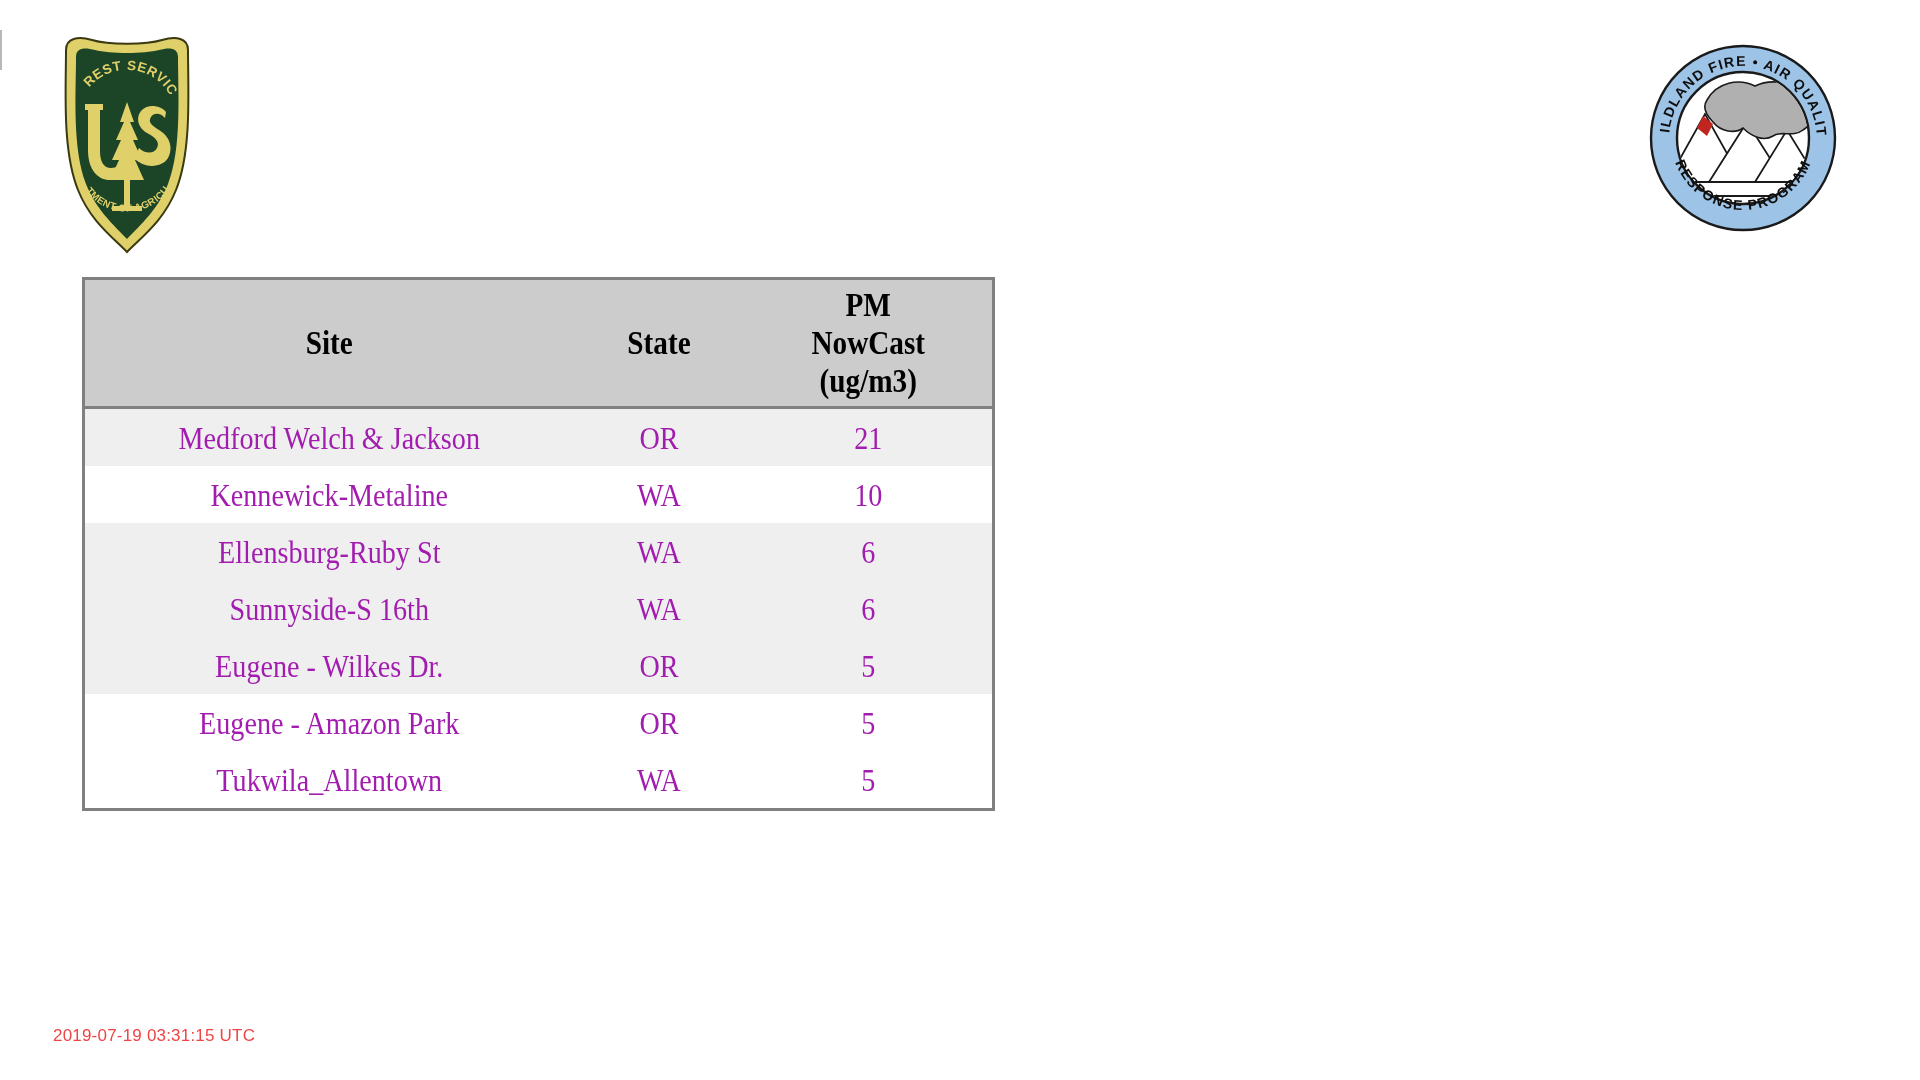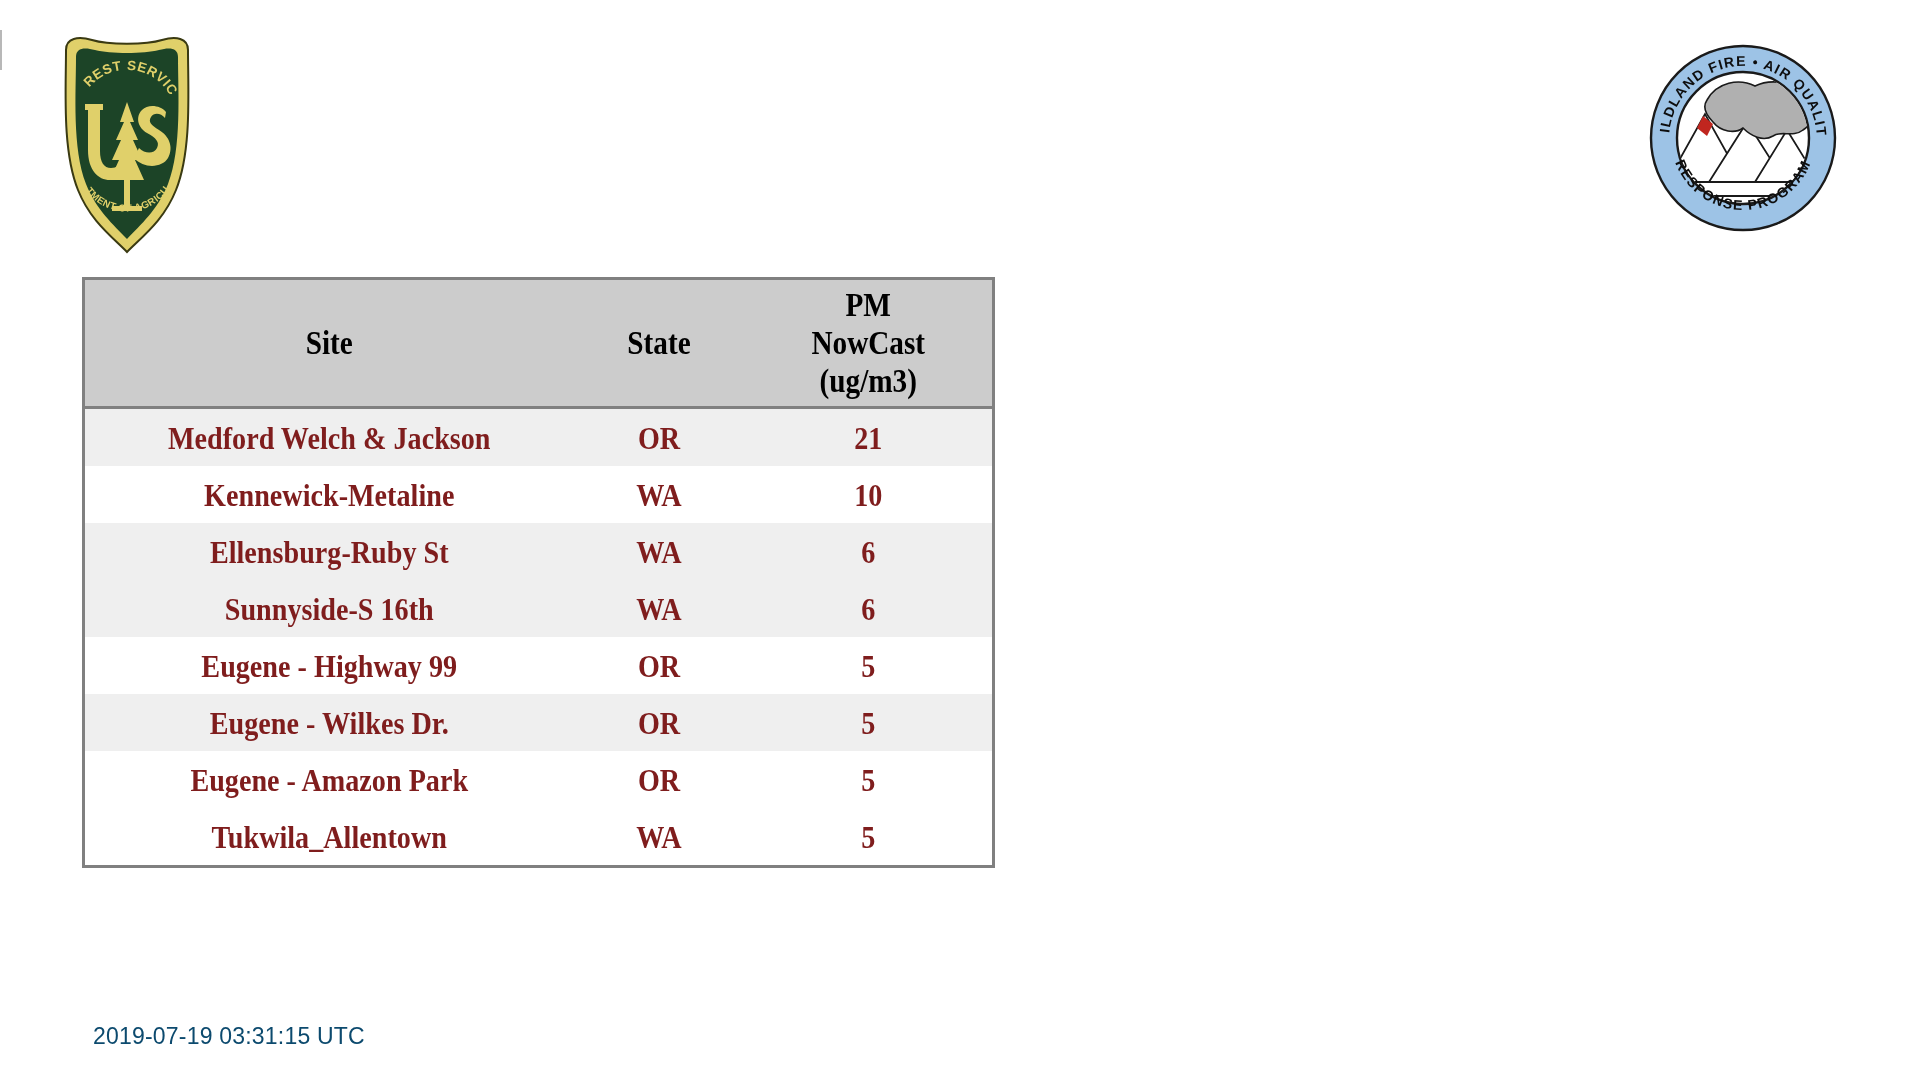--- a/index.html
+++ b/index.html
@@ -115,49 +115,48 @@
     padding: 4px 6px;
     transform-origin: center;
   }
   table.nowcast thead th .hdr-inner {
     display: block;
     transform: scaleX(0.86);
   }
 
   table.nowcast tbody td {
     font-family: "Liberation Serif", "DejaVu Serif", serif;
-    font-weight: 700;
+    font-weight: 400;
     font-size: 32px;
     line-height: 36px;
-    color: #7f1d1d;
+    color: #a21caf;
     text-align: center;
     vertical-align: middle;
     height: 57px;
     padding: 0 6px;
     border: none;
   }
   table.nowcast tbody td .cell-inner {
     display: block;
     transform: scaleX(0.88);
   }
   table.nowcast tbody tr.odd  td { background: #efefef; }
   table.nowcast tbody tr.even td { background: #ffffff; }
 
   
   .footer-stamp {
     position: absolute;
     left: 53px;
     top: 1026px;
     font-family: "Liberation Sans", sans-serif;
-    font-size: 23px;
+    font-size: 17px;
     line-height: 20px;
-    color: #0c4a6e;
+    color: #ef4444;
     letter-spacing: 0.2px;
     white-space: nowrap;
-    margin-left: 40px;
   }
 </style>
 </head>
 <body>
 
 <div class="edge-line"></div>
 
 <div class="header">
 
   <div class="usfs-logo">
@@ -294,31 +293,20 @@
           <td>
             <span class="cell-inner">Sunnyside-S 16th</span>
           </td>
           <td>
             <span class="cell-inner">WA</span>
           </td>
           <td>
             <span class="cell-inner">6</span>
           </td>
         </tr>
-        <tr class="even">
-          <td>
-            <span class="cell-inner">Eugene - Highway 99</span>
-          </td>
-          <td>
-            <span class="cell-inner">OR</span>
-          </td>
-          <td>
-            <span class="cell-inner">5</span>
-          </td>
-        </tr>
         <tr class="odd">
           <td>
             <span class="cell-inner">Eugene - Wilkes Dr.</span>
           </td>
           <td>
             <span class="cell-inner">OR</span>
           </td>
           <td>
             <span class="cell-inner">5</span>
           </td>

